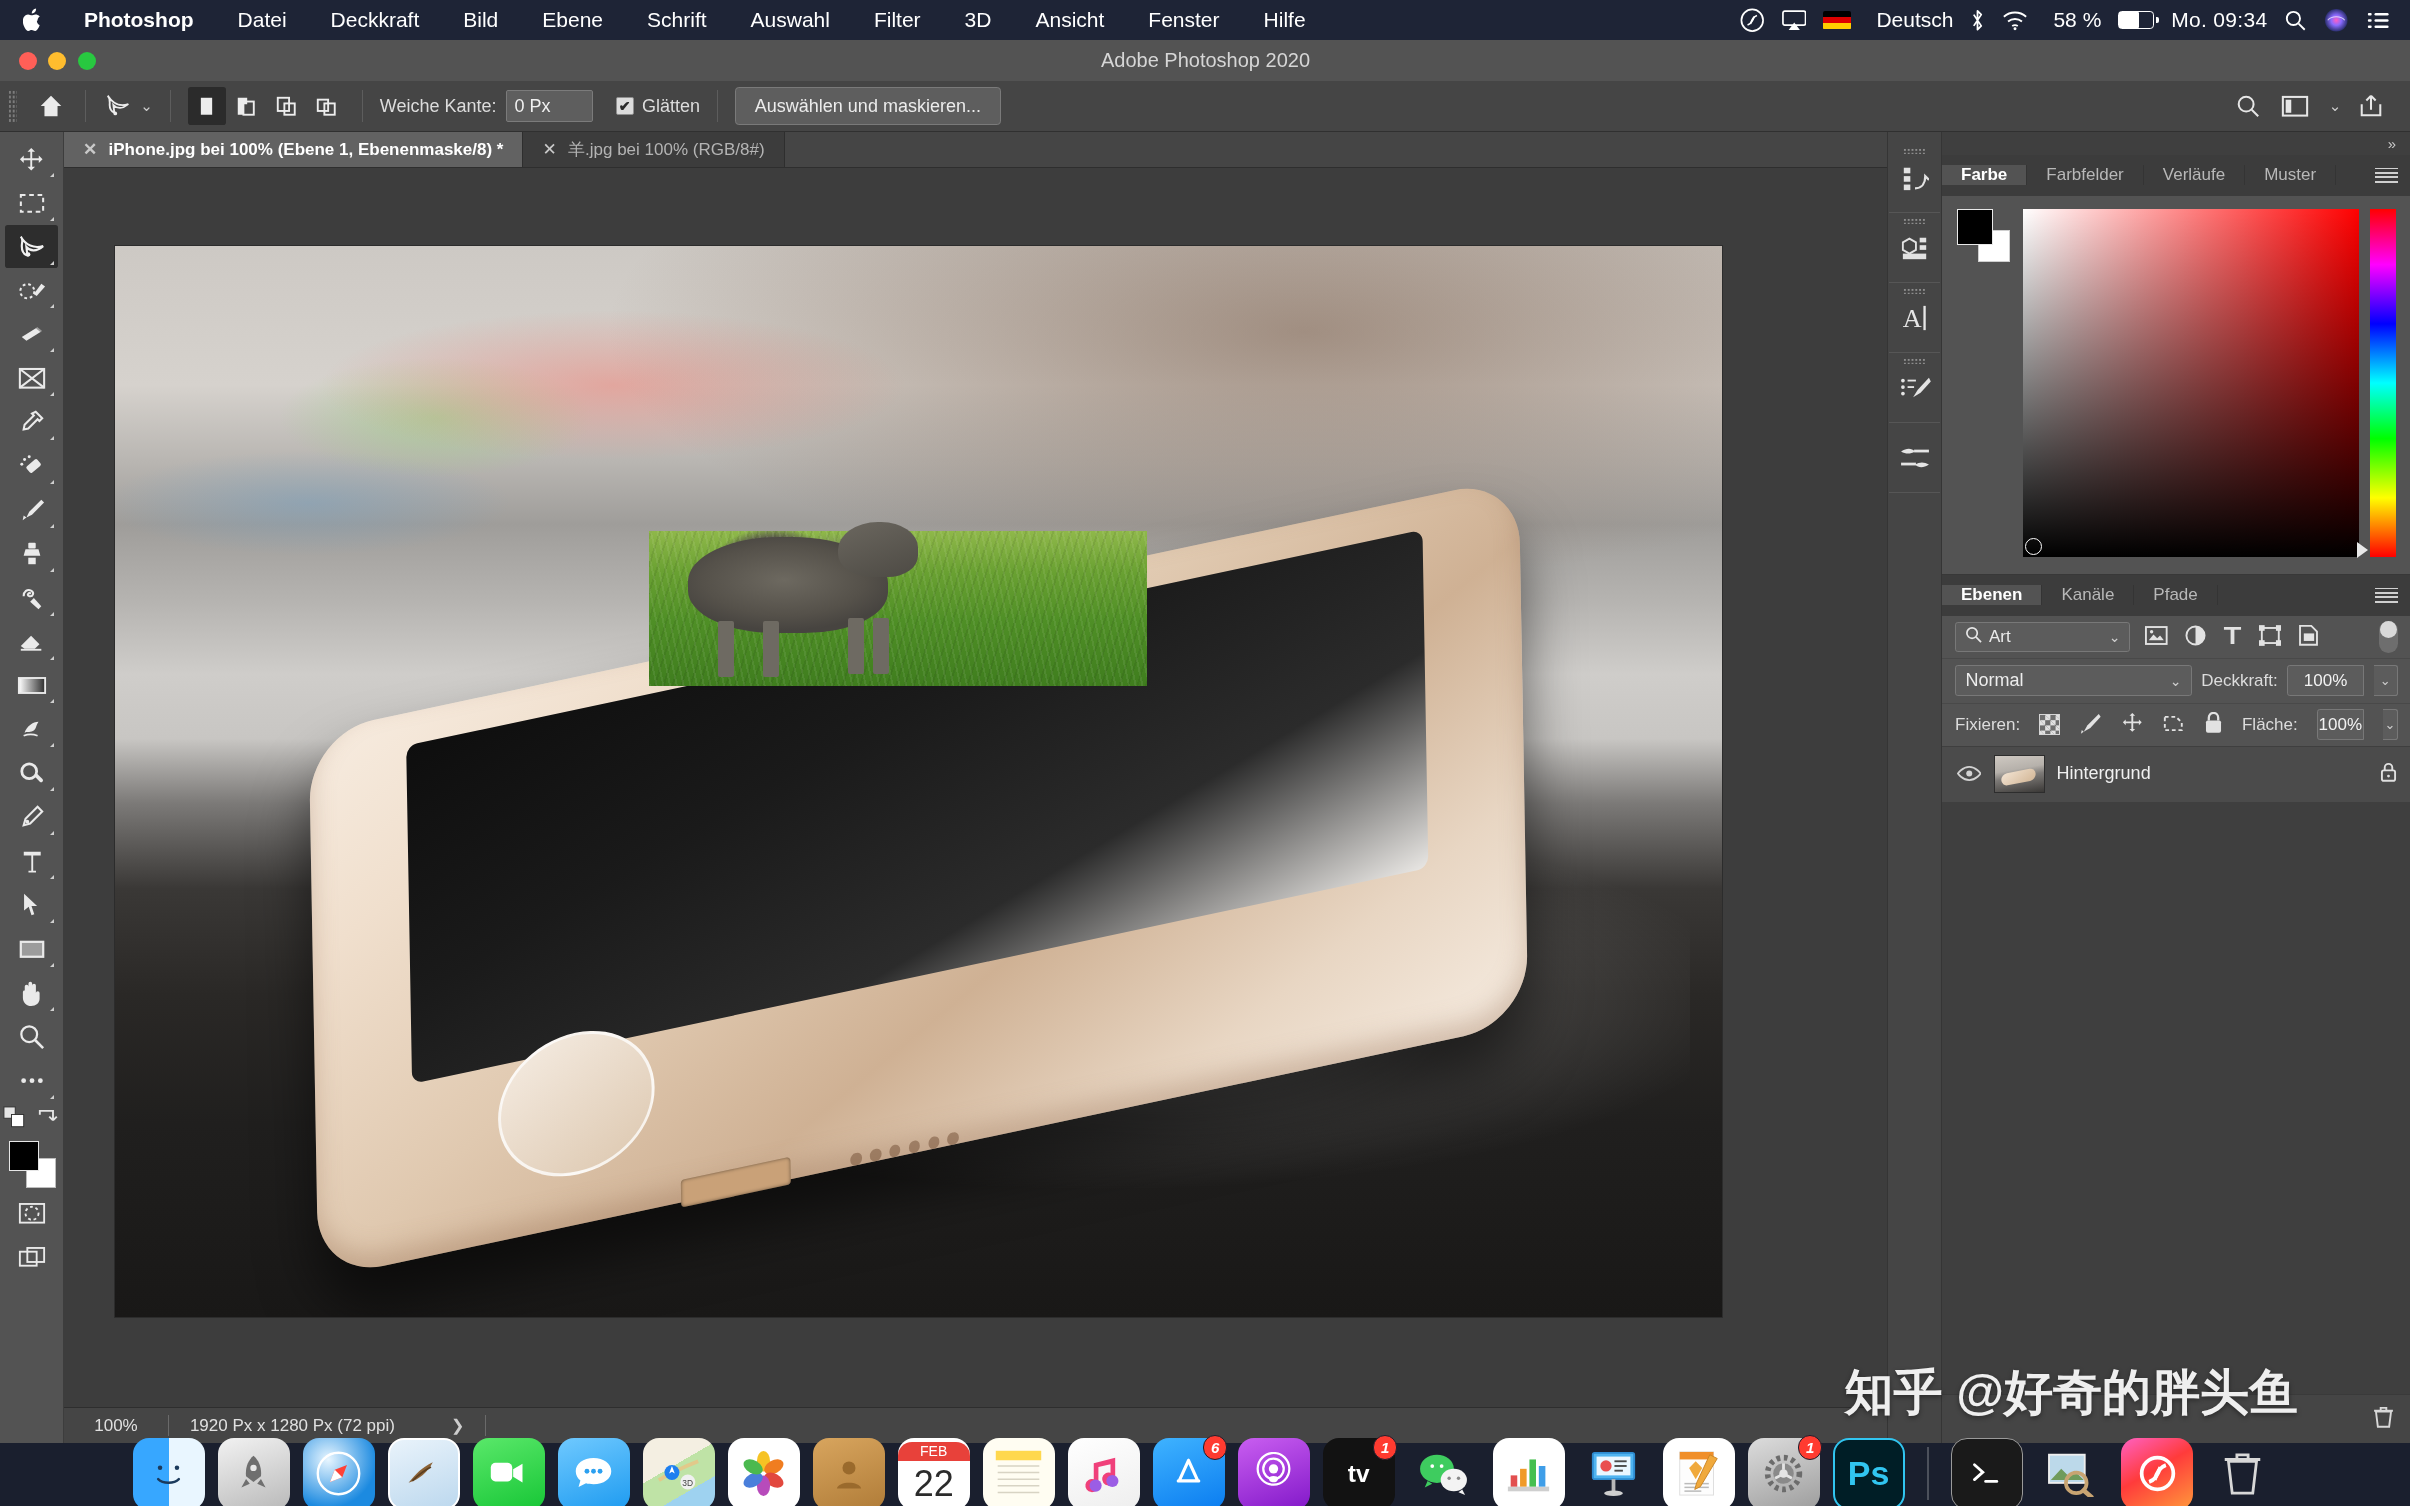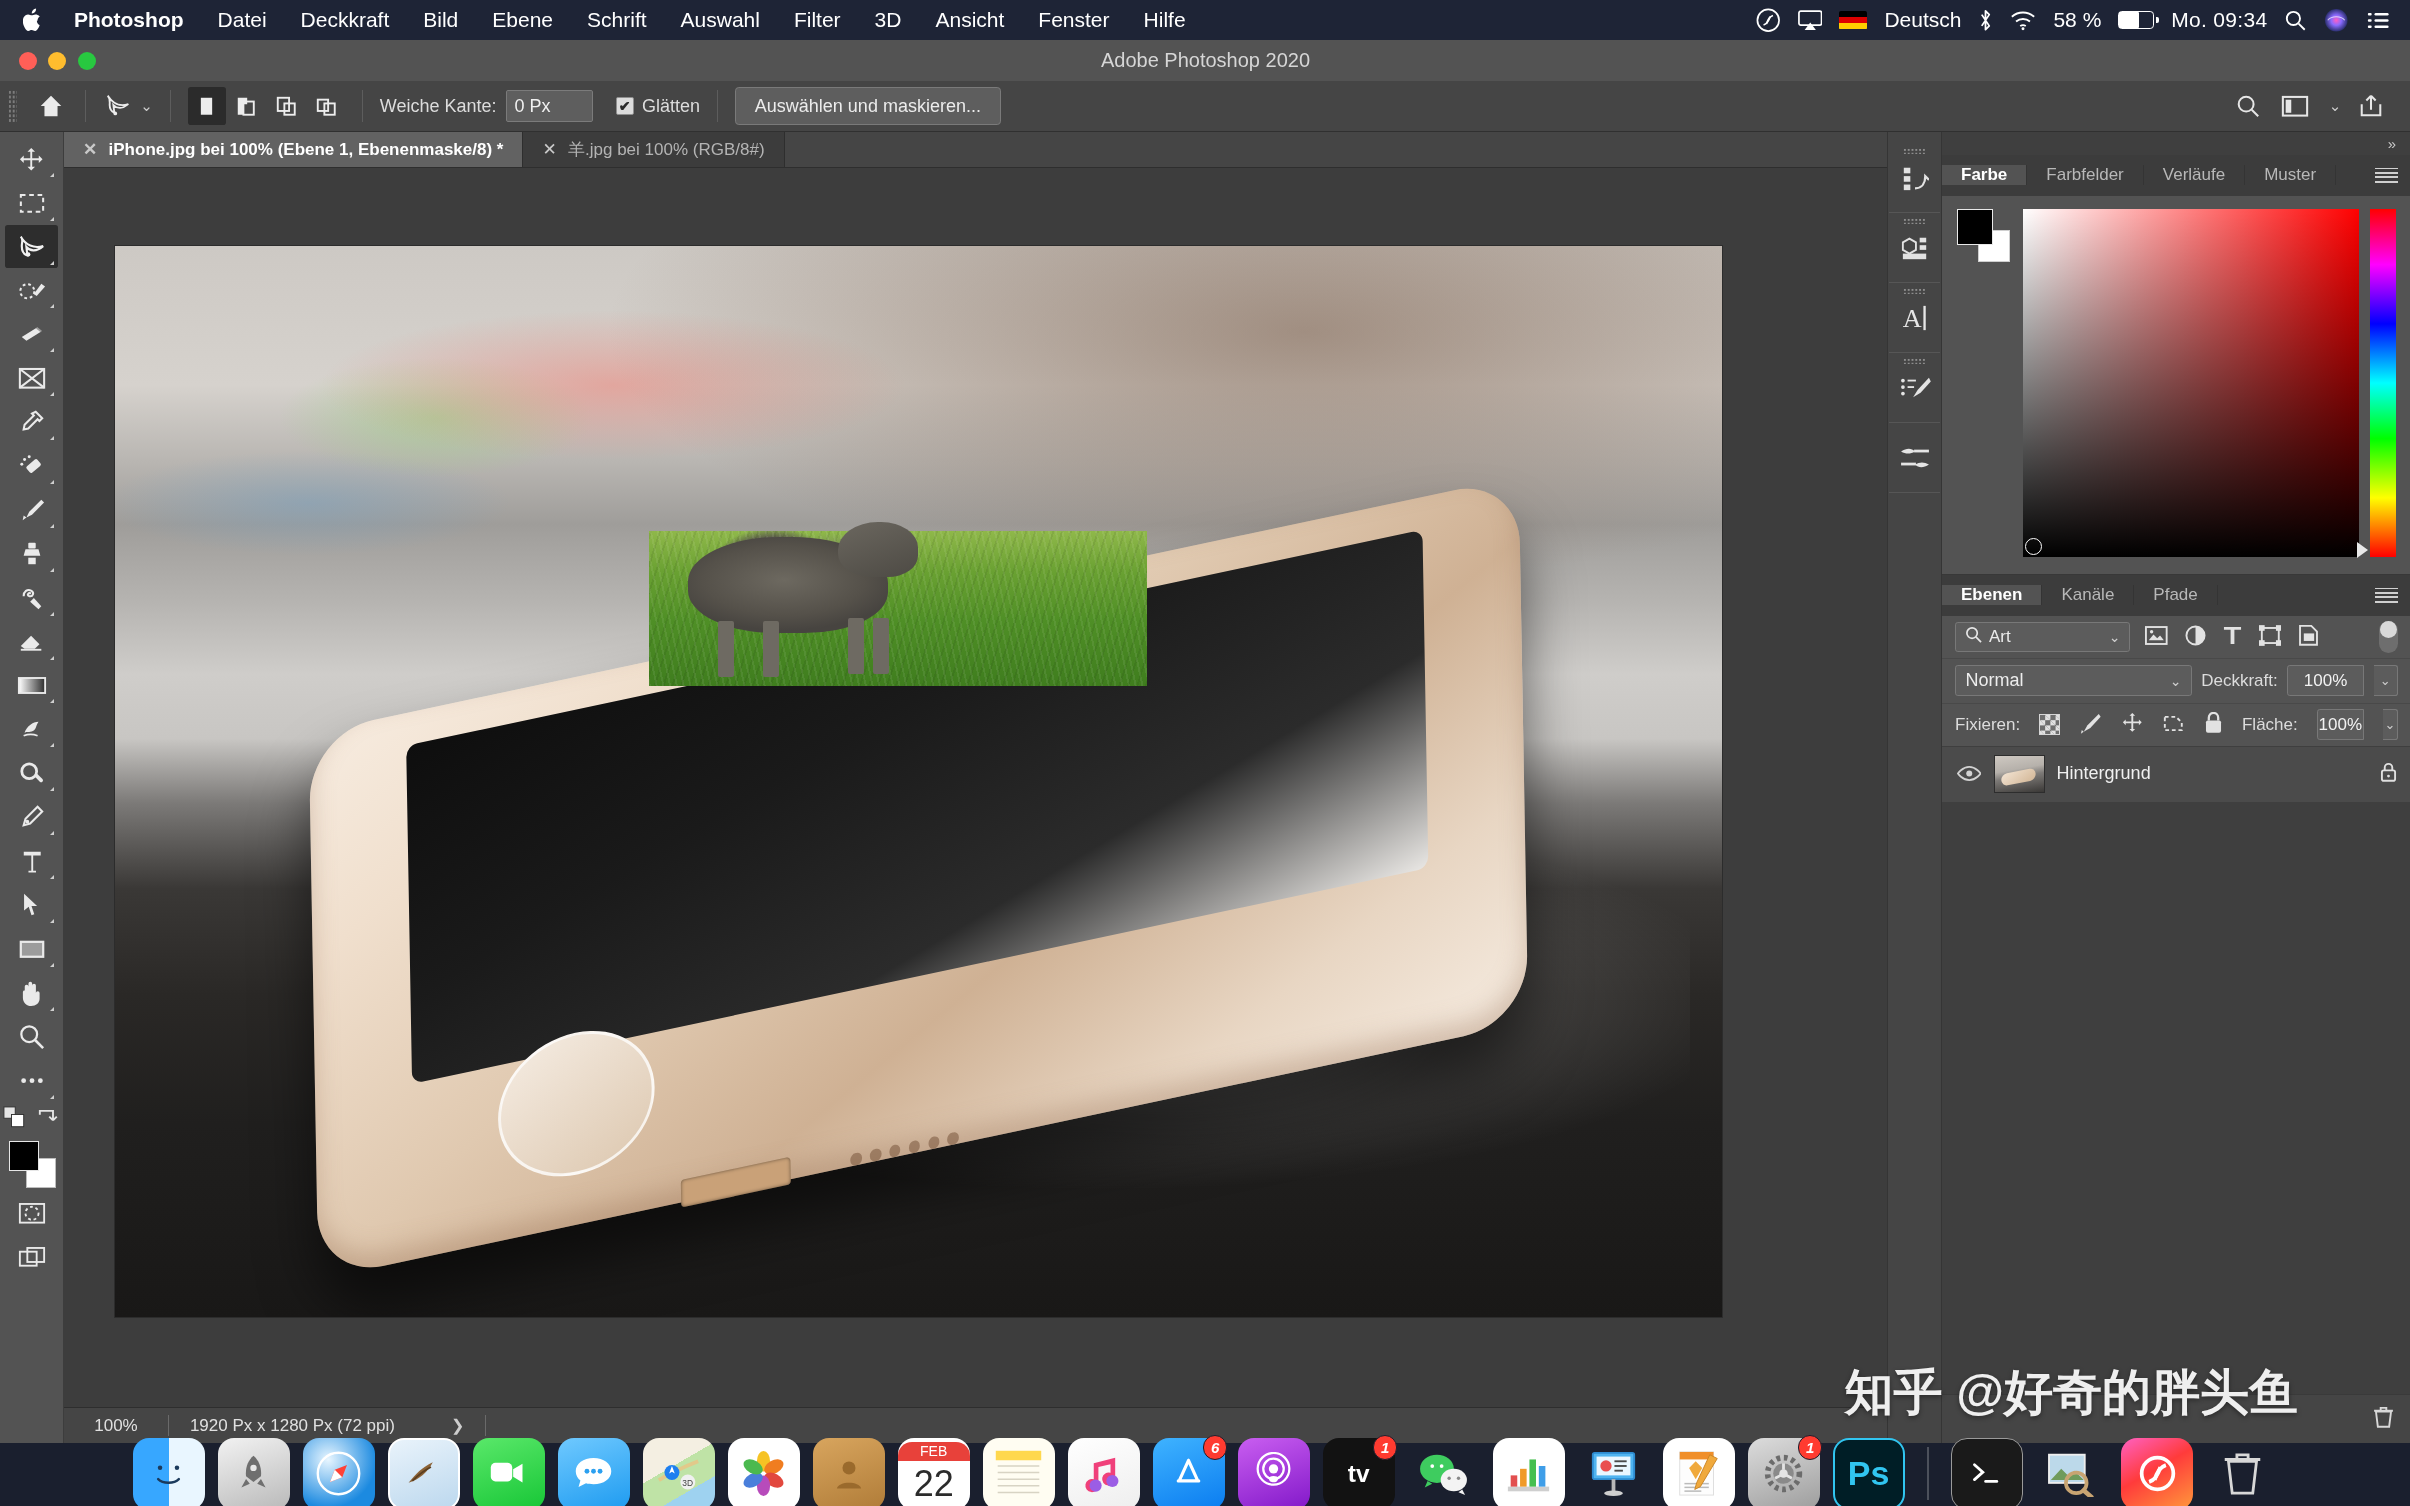--- a/index.html
+++ b/index.html
@@ -9,28 +9,28 @@
     font-family:"Liberation Sans", sans-serif;
     -webkit-font-smoothing:antialiased;
   }
 
   
   .menubar{
     position:absolute;left:0;top:0;width:2411px;height:40px;
     background:#1e2436;display:flex;align-items:center;
     color:#ffffff;font-size:21px;z-index:60;
   }
-  .mb-left{display:flex;align-items:center;gap:4px;padding-left:21px;}
+  .mb-left{display:flex;align-items:center;gap:14px;padding-left:21px;}
   .mb-item{padding:0 15px;height:40px;line-height:40px;white-space:nowrap;}
   .mb-item.bold{font-weight:bold;}
   .apple-logo{width:24.5px;height:28px;margin-right:9.4px;display:flex;align-items:center;justify-content:center;}
   .mb-right{margin-left:auto;display:flex;align-items:center;gap:17px;padding-right:21px;}
   .mb-right .mi{display:flex;align-items:center;justify-content:center;}
   .mb-clock{font-size:21px;white-space:nowrap;letter-spacing:0.3px;}
-  .mb-lang{font-size:21px;}
+  .mb-lang{font-size:21px;margin-left:8px;}
   .flagde{width:28px;height:19px;border-radius:1.9px;overflow:hidden;display:block;}
   .flagde i{display:block;height:33.33%;}
   .flagde i:nth-child(1){background:#000;}
   .flagde i:nth-child(2){background:#d00;}
   .flagde i:nth-child(3){background:#ffce00;}
   .batt{width:36px;height:18px;border:1.9px solid #fff;border-radius:3.8px;position:relative;}
   .batt::after{content:"";position:absolute;right:-5.6px;top:4.7px;width:2.8px;height:6.6px;background:#fff;border-radius:0 1.9px 1.9px 0;}
   .batt i{display:block;height:100%;width:58%;background:#fff;border-radius:0.9px;}
 
   

